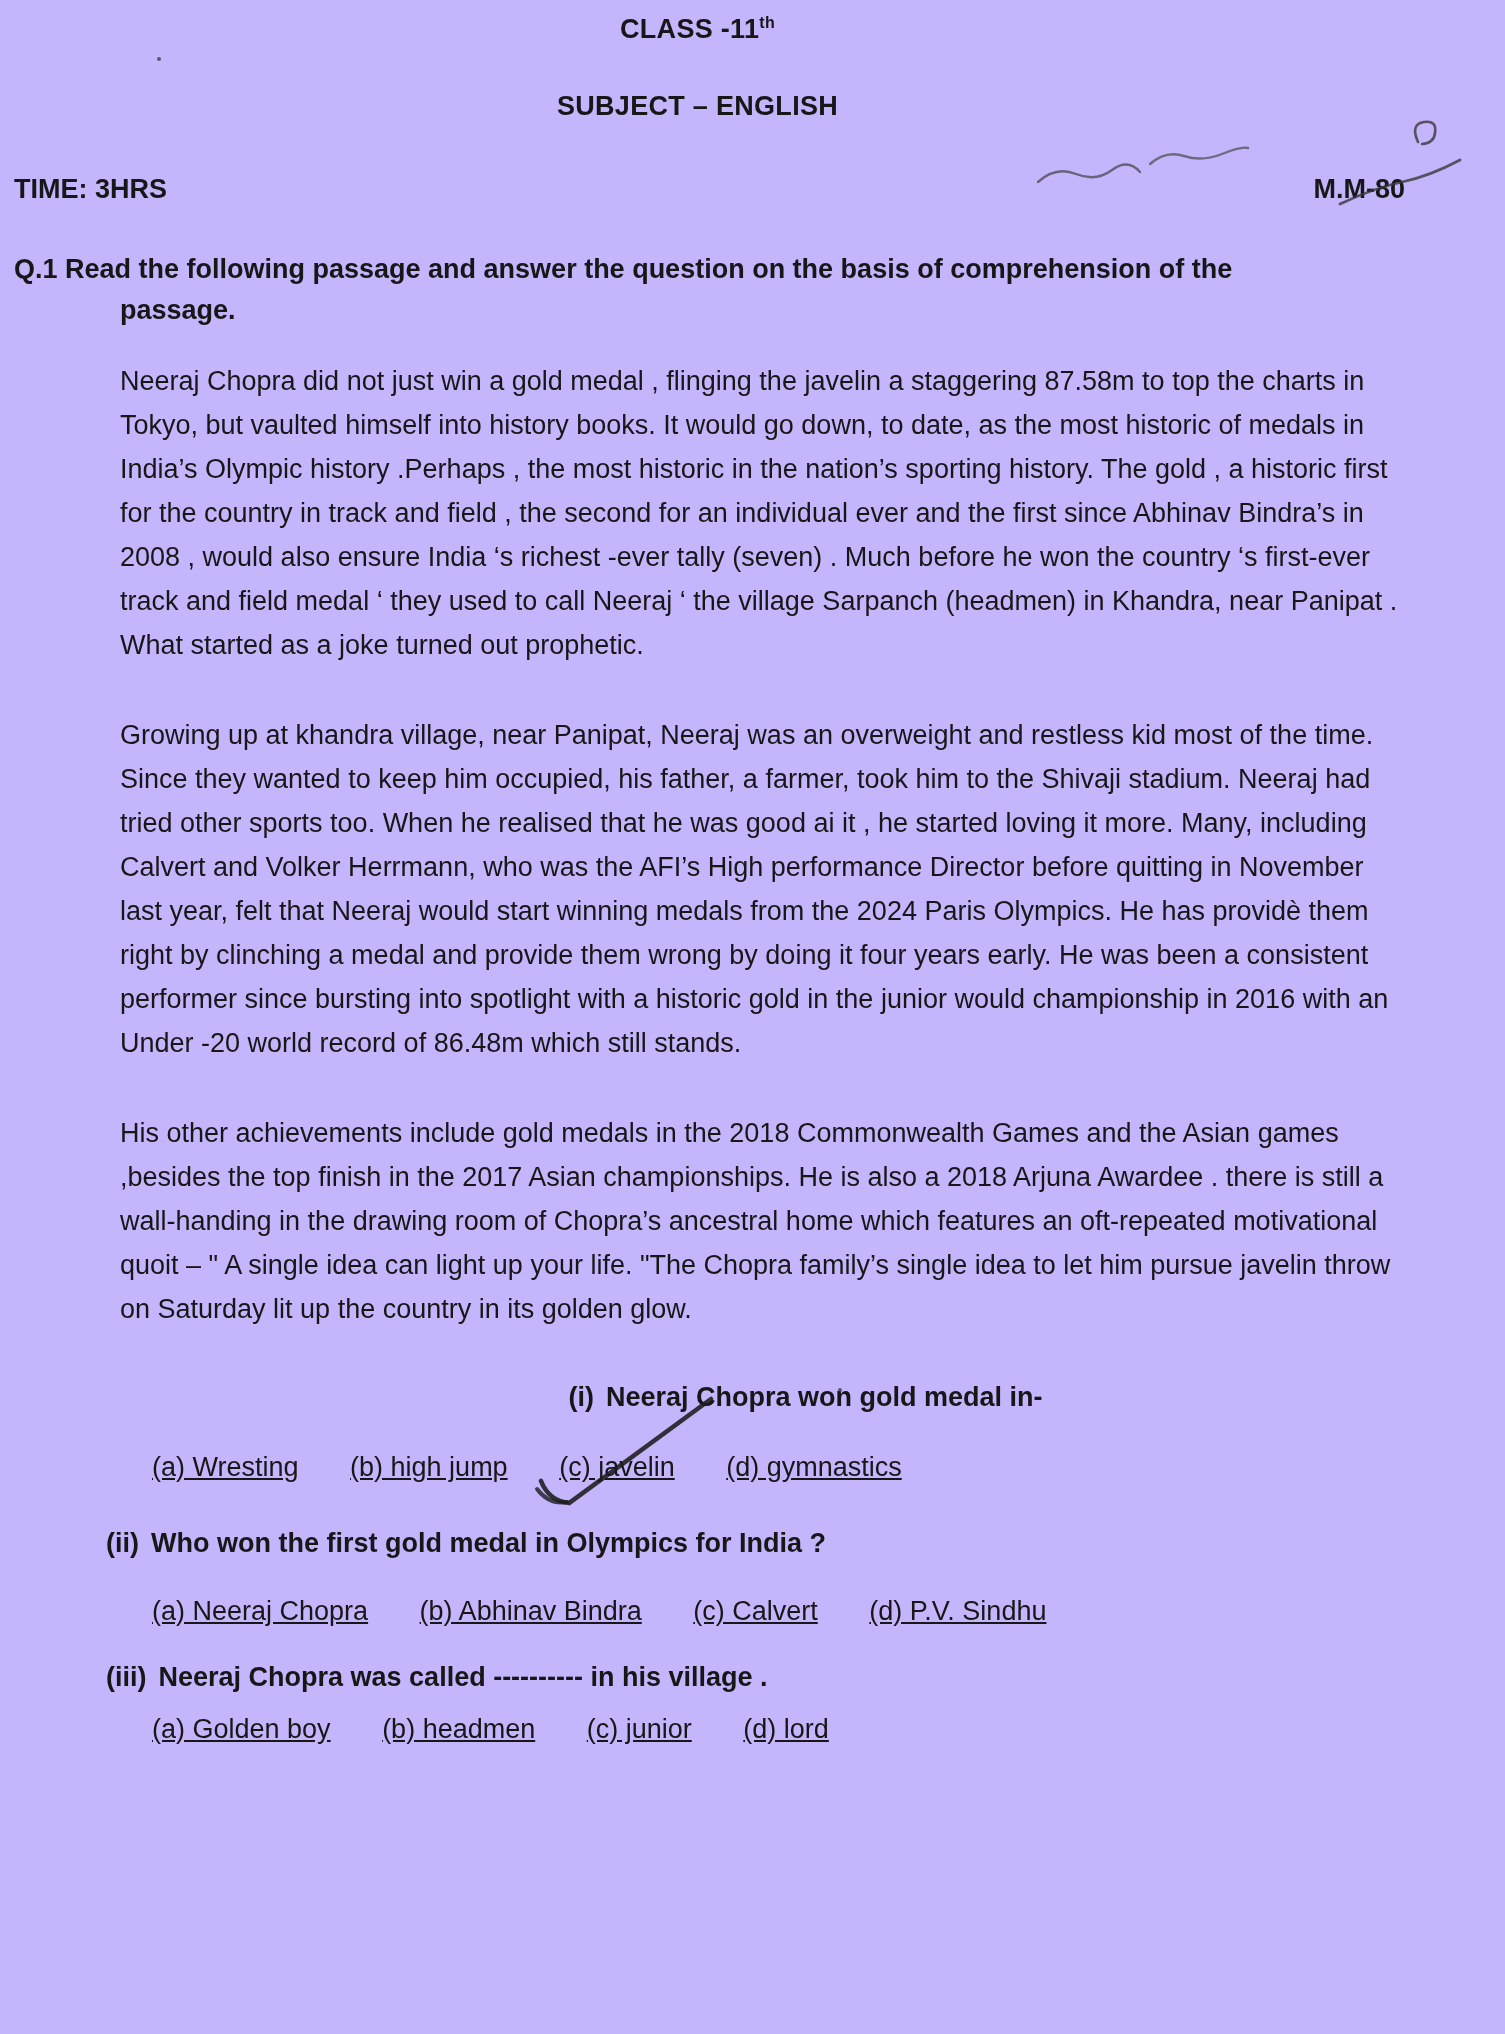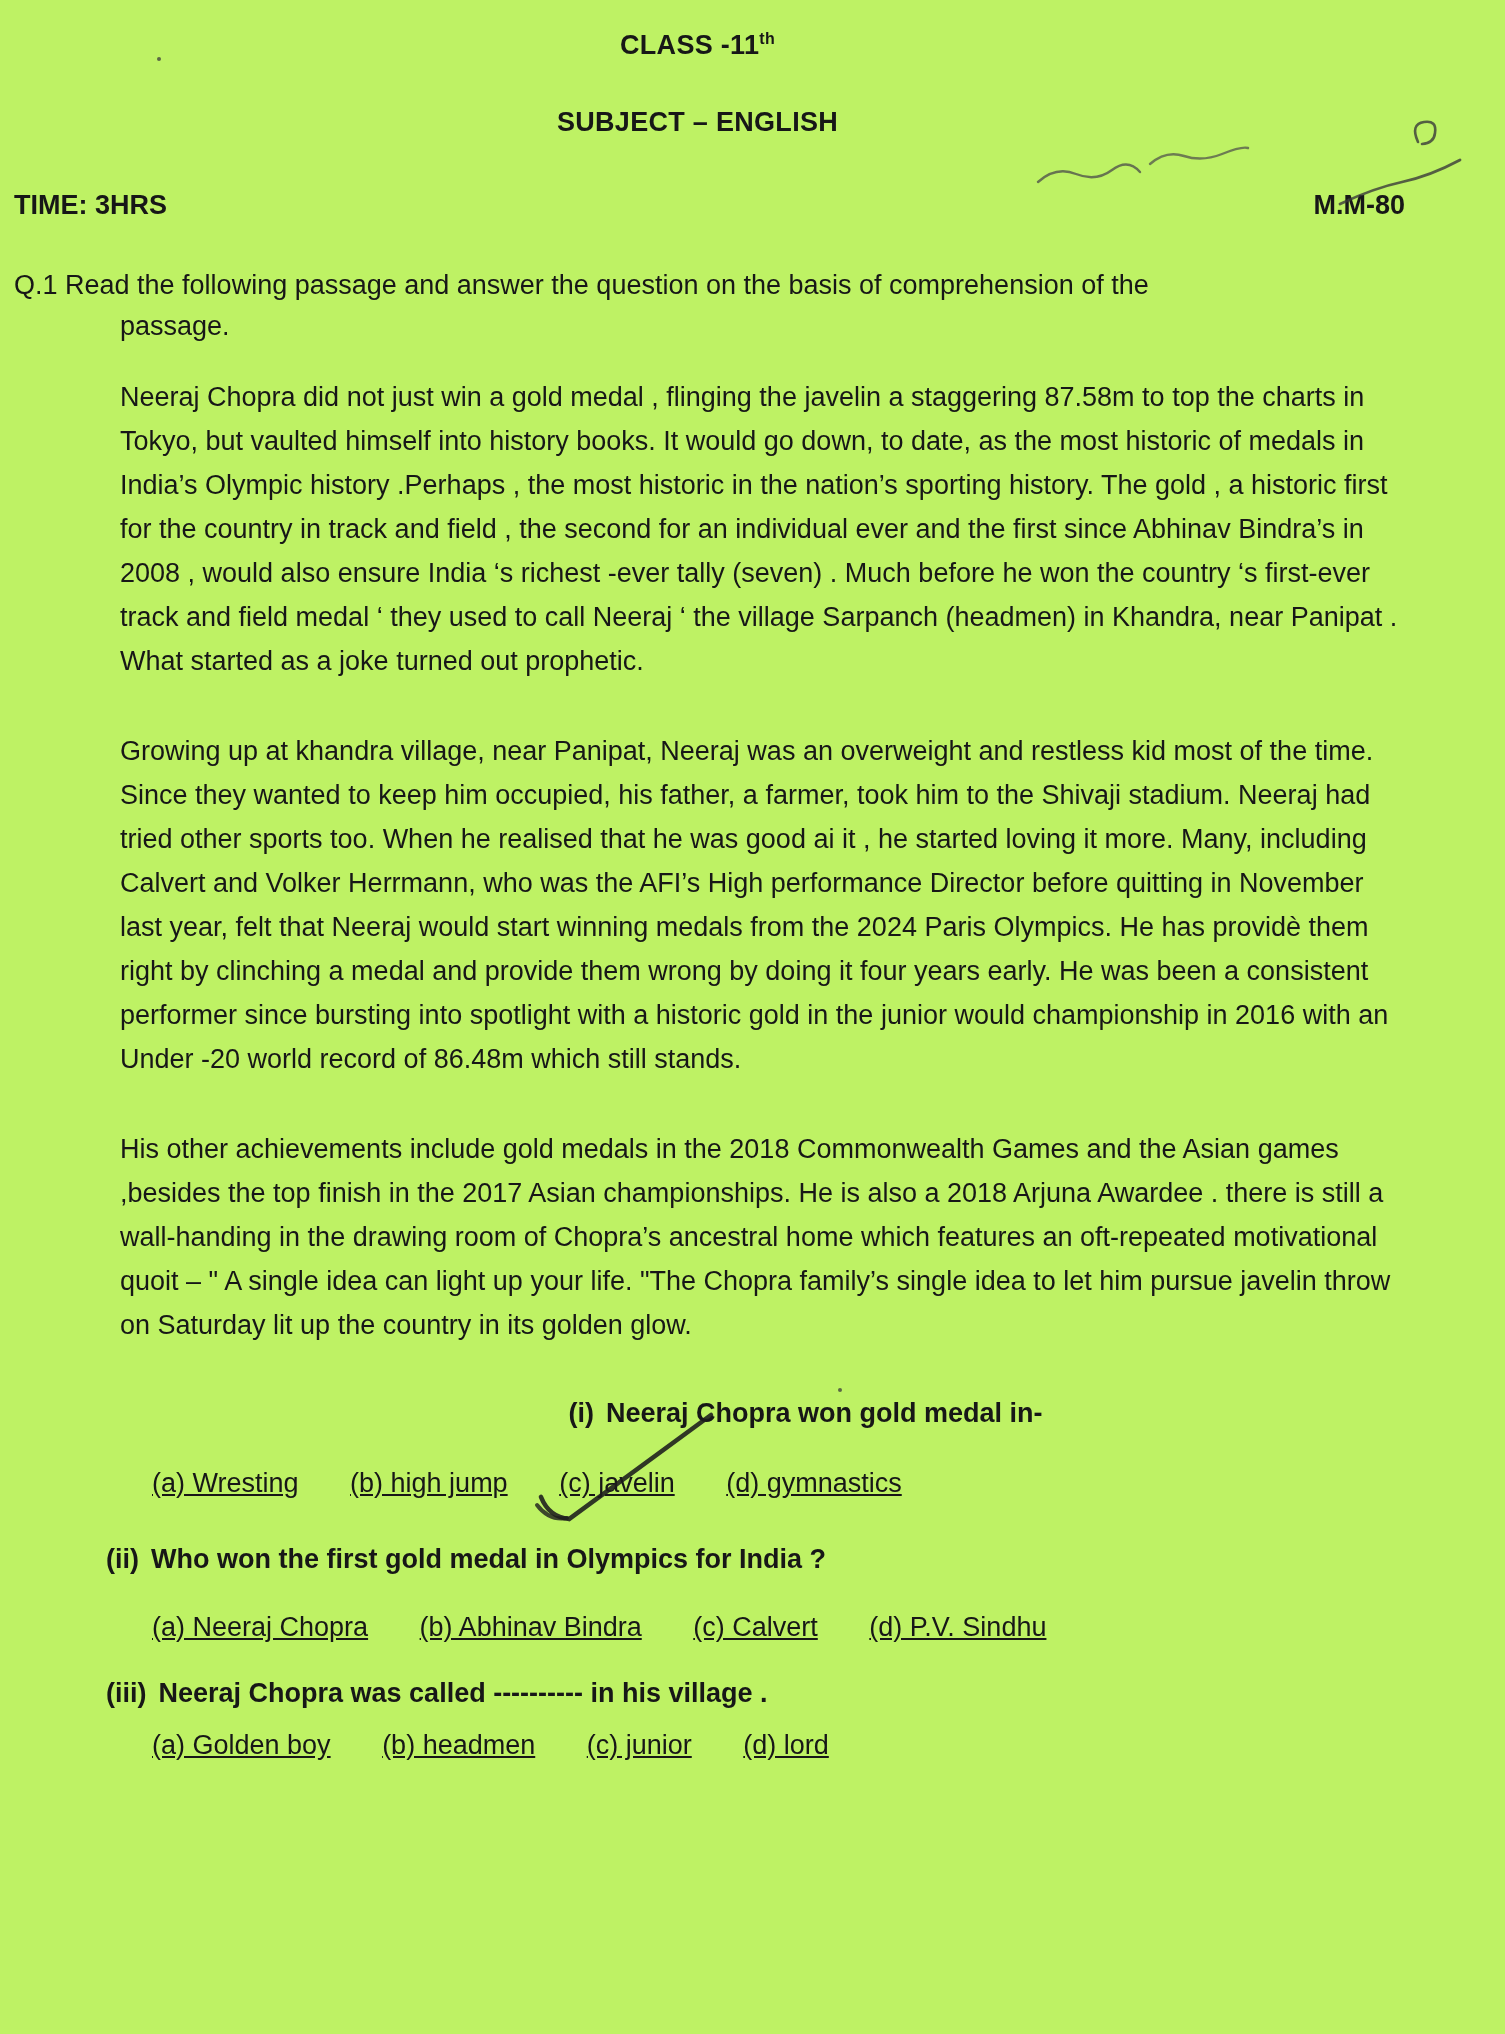--- a/index.html
+++ b/index.html
@@ -1,25 +1,25 @@
 <!DOCTYPE html>
 <html><head>
 <meta charset="utf-8">
 <style>
   * { box-sizing: border-box; }
   html,body { margin:0; padding:0; background:#d9d9d9; }
   .page {
     position:relative;
     width:1505px; height:2034px;
     margin:0 auto;
-    background:#bef264;
+    background:#c4b5fd;
     color:#171717;
     font-family:"Liberation Sans","DejaVu Sans",sans-serif;
     overflow:hidden;
-    padding-top:30px;
+    padding-top:14px;
   }
   .center-line {
     text-align:center;
     font-weight:700;
     font-size:27px;
     letter-spacing:0.3px;
     transform:translateX(-55px);
   }
   .class-line sup { font-size:16px; font-weight:700; }
   .subject-line { margin-top:46px; }
@@ -27,21 +27,21 @@
     display:flex;
     justify-content:space-between;
     margin-top:52px;
     padding:0 100px 0 14px;
     font-weight:700;
     font-size:27px;
   }
   .q1-heading {
     margin-top:44px;
     padding-left:14px;
-    font-weight:400;
+    font-weight:700;
     font-size:27px;
     line-height:41px;
   }
   .q1-line2 { padding-left:106px; }
   .passage {
     margin-top:28px;
     padding-left:120px;
     padding-right:100px;
     font-size:27px;
     line-height:44px;

